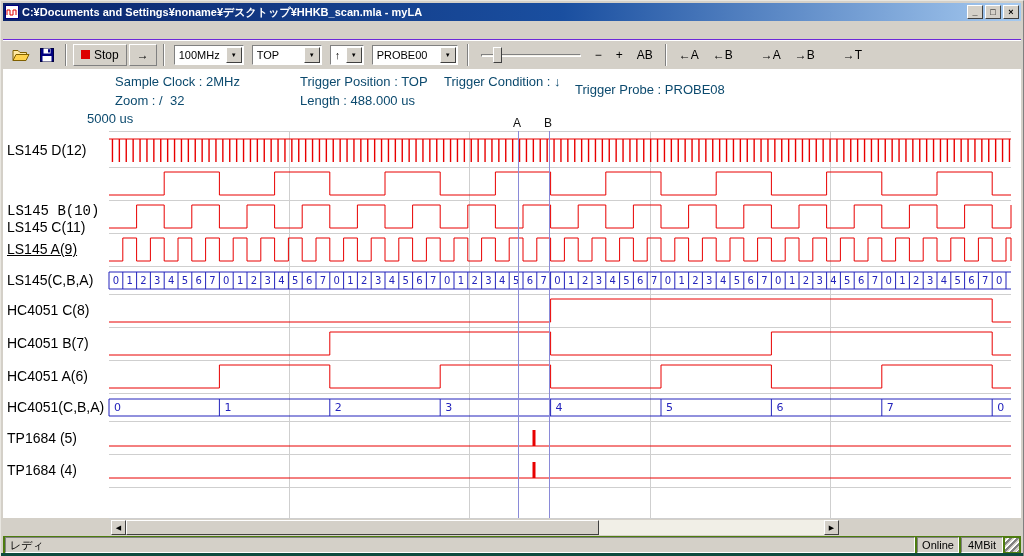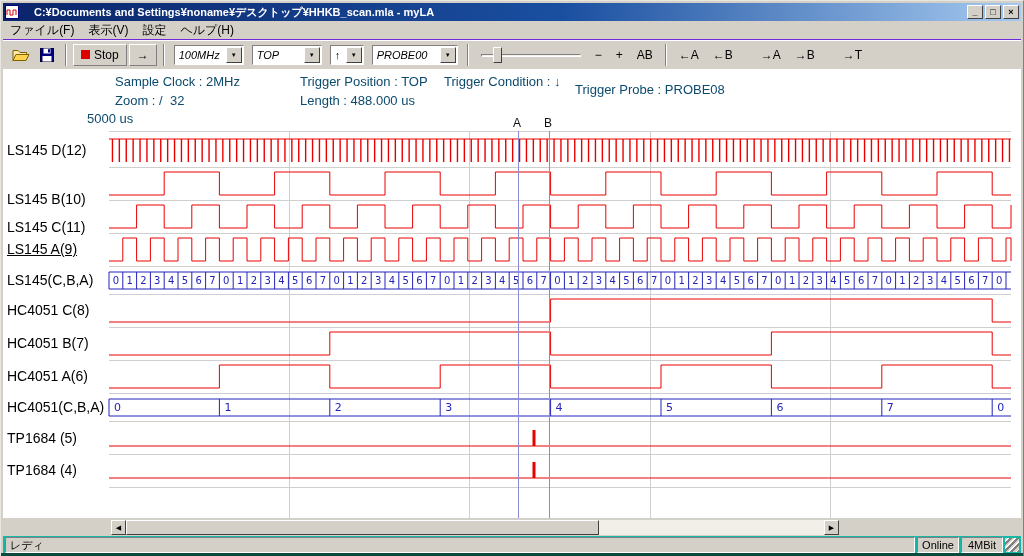--- a/index.html
+++ b/index.html
@@ -1,48 +1,48 @@
 <!DOCTYPE html>
 <html><head>
 <meta charset="utf-8">
 <style>
   *{margin:0;padding:0;box-sizing:border-box;}
   body{width:1024px;height:556px;font-family:"Liberation Sans","DejaVu Sans",sans-serif;background:#d4d0c8;}
   .window{position:relative;width:1024px;height:556px;background:#d4d0c8;overflow:hidden;border-left:1px solid #e8e6e0;border-top:1px solid #e8e6e0;border-right:1px solid #808080;}
-  .titlebar{position:absolute;left:2px;top:2px;right:2px;height:18px;background:linear-gradient(90deg,#0a246a 0%,#1a4fa0 55%,#a6caf0 100%);display:flex;align-items:center;padding:0 2px;gap:15px;}
+  .titlebar{position:absolute;left:2px;top:2px;right:2px;height:18px;background:linear-gradient(90deg,#0a246a 0%,#1a4fa0 55%,#a6caf0 100%);display:flex;align-items:center;padding:0 2px;gap:3px;}
   .title-text{color:#fff;font-size:11px;font-weight:bold;flex:1;white-space:nowrap;overflow:hidden;}
   .winbtns{display:flex;gap:2px;}
   .winbtn{width:16px;height:14px;background:#d4d0c8;border:1px solid;border-color:#fff #404040 #404040 #fff;font-size:9px;line-height:11px;text-align:center;font-weight:bold;color:#000;padding:0;font-family:inherit;}
   .menubar{position:absolute;left:2px;top:20px;right:2px;height:18px;display:flex;align-items:center;background:#d4d0c8;}
   .menuitem{font-size:12px;padding:1px 7px;white-space:nowrap;}
   .toolbar{position:absolute;left:2px;top:38px;right:2px;height:30px;display:flex;align-items:center;background:#d4d0c8;border-top:1px solid #6d28d9;box-shadow:inset 0 1px 0 #fff;padding-left:6px;gap:2px;}
   .tb-icon{width:24px;height:24px;background:transparent;border:1px solid transparent;display:flex;align-items:center;justify-content:center;padding:0;}
   .tb-btn{height:22px;background:#d4d0c8;border:1px solid;border-color:#fff #808080 #808080 #fff;font-size:12px;padding:0 7px;display:flex;align-items:center;gap:4px;font-family:inherit;white-space:nowrap;}
   .tb-flat{height:22px;background:transparent;border:1px solid transparent;font-size:12px;padding:0 5px;display:flex;align-items:center;font-family:inherit;white-space:nowrap;}
   .stopsq{width:9px;height:9px;background:#dd0000;display:inline-block;}
   .tb-sep{width:2px;height:22px;border-left:1px solid #808080;border-right:1px solid #fff;margin:0 4px;}
   .tb-gap{width:12px;}
-  .combo{height:20px;background:#fff;border:1px solid;border-color:#808080 #fff #fff #808080;display:flex;align-items:center;margin:0 3px;font-style:italic;}
+  .combo{height:20px;background:#fff;border:1px solid;border-color:#808080 #fff #fff #808080;display:flex;align-items:center;margin:0 3px;}
   .combo-text{font-size:11px;padding:0 4px;flex:1;white-space:nowrap;overflow:hidden;}
   .combo-btn{width:16px;height:16px;background:#d4d0c8;border:1px solid;border-color:#fff #404040 #404040 #fff;font-size:6px;display:flex;align-items:center;justify-content:center;margin-right:1px;color:#000;}
   .slider{position:relative;width:100px;height:22px;margin:0 6px;}
   .slider-track{position:absolute;left:0;right:0;top:10px;height:3px;background:#f4f2ea;border:1px solid #808080;border-bottom-color:#fff;border-right-color:#fff;}
   .slider-thumb{position:absolute;left:12px;top:3px;width:9px;height:16px;background:#d4d0c8;border:1px solid;border-color:#fff #404040 #404040 #fff;}
   .client-bg{position:absolute;left:2px;top:68px;right:2px;height:449px;background:#fff;z-index:1;}
   .info{position:absolute;font-size:13px;color:#0c4a6e;z-index:3;white-space:pre;}
   .chan{position:absolute;left:6px;width:99px;height:16px;line-height:16px;font-size:14px;z-index:3;white-space:nowrap;}
   .cursor-label{position:absolute;top:115px;width:14px;text-align:center;font-size:12px;z-index:6;color:#111;}
   #wave-svg{position:absolute;left:0;top:0;width:1024px;height:556px;z-index:4;}
   .bottom-strip{position:absolute;left:2px;top:517px;right:2px;height:18px;background:#d4d0c8;z-index:2;}
   .hscroll{position:absolute;left:110px;top:519px;width:728px;height:15px;background:#f1efe7;z-index:5;}
   .sb-btn{position:absolute;top:0;width:15px;height:15px;background:#d4d0c8;border:1px solid;border-color:#fff #404040 #404040 #fff;font-size:7px;line-height:13px;text-align:center;color:#000;padding:0;font-family:inherit;}
   .sb-left{left:0;}
   .sb-right{right:0;}
   .sb-thumb{position:absolute;left:15px;top:0;width:473px;height:15px;background:#d4d0c8;border:1px solid;border-color:#fff #404040 #404040 #fff;}
-  .statusbar{position:absolute;left:2px;top:535px;right:2px;height:18px;display:flex;align-items:center;gap:2px;padding:1px 2px;z-index:6;background:#14b8a6;}
+  .statusbar{position:absolute;left:2px;top:535px;right:2px;height:18px;display:flex;align-items:center;gap:2px;padding:1px 2px;z-index:6;background:#4d7c0f;}
   .sb-panel{height:16px;border:1px solid;border-color:#808080 #fff #fff #808080;font-size:11px;line-height:14px;padding:0 4px;background:#d4d0c8;white-space:nowrap;overflow:hidden;}
   .sb-ready{flex:1;}
   .sb-small{width:42px;text-align:center;}
   .resize-grip{width:14px;height:14px;background:repeating-linear-gradient(135deg,#d4d0c8 0 2px,#ffffff 2px 3px,#808080 3px 5px);}
   .bottom-edge{position:absolute;left:0;bottom:0;width:100%;height:3px;background:#0d4a3e;z-index:7;}
 </style>
 </head>
 <body>
 
 <div class="window">
@@ -55,26 +55,20 @@
         </svg>
     </span>
     <span class="title-text">C:¥Documents and Settings¥noname¥デスクトップ¥HHKB_scan.mla - myLA</span>
     <span class="winbtns">
       <button class="winbtn">_</button>
       <button class="winbtn">□</button>
       <button class="winbtn">×</button>
     </span>
   </div>
 
-  <div class="menubar">
-    <span class="menuitem">ファイル(F)</span>
-    <span class="menuitem">表示(V)</span>
-    <span class="menuitem">設定</span>
-    <span class="menuitem">ヘルプ(H)</span>
-  </div>
 
   <div class="toolbar">
     <button class="tb-icon">
       <span style="display:flex;">
         <svg width="18" height="14" viewBox="0 0 18 14">
             <path d="M1 12.5 L1 2.5 L6 2.5 L8 4.5 L14.5 4.5 L14.5 6.5" fill="#ffe9a2" stroke="#806000"></path>
             <path d="M1 12.5 L4 6.5 L17 6.5 L14 12.5 Z" fill="#ffd34d" stroke="#806000"></path>
           </svg>
       </span>
     </button>
@@ -134,21 +128,21 @@
   <span class="info" style="left:114px;top:73px;">Sample Clock : 2MHz</span>
   <span class="info" style="left:299px;top:73px;">Trigger Position : TOP</span>
   <span class="info" style="left:443px;top:73px;">Trigger Condition : ↓</span>
   <span class="info" style="left:574px;top:73px;margin-top:8px;">Trigger Probe : PROBE08</span>
   <span class="info" style="left:114px;top:92px;">Zoom : /  32</span>
   <span class="info" style="left:299px;top:92px;">Length : 488.000 us</span>
   <span class="info" style="left:86px;top:110px;">5000 us</span>
 
   <div class="chan" style="top:141px;">LS145 D(12)</div>
   <div class="chan" style="top:190px;margin-top:28px;">LS145 C(11)</div>
-  <div class="chan" style="top:190px;">LS145 B(10)</div>
+  <div class="chan" style="top:202px;font-family:Liberation Mono, monospace;">LS145 B(10)</div>
   <div class="chan" style="top:240px;text-decoration:underline;">LS145 A(9)</div>
   <div class="chan" style="top:271px;">LS145(C,B,A)</div>
   <div class="chan" style="top:301px;">HC4051 C(8)</div>
   <div class="chan" style="top:334px;">HC4051 B(7)</div>
   <div class="chan" style="top:367px;">HC4051 A(6)</div>
   <div class="chan" style="top:398px;">HC4051(C,B,A)</div>
   <div class="chan" style="top:429px;">TP1684 (5)</div>
   <div class="chan" style="top:461px;">TP1684 (4)</div>
 
   <span class="cursor-label" style="left:509px;">A</span>

